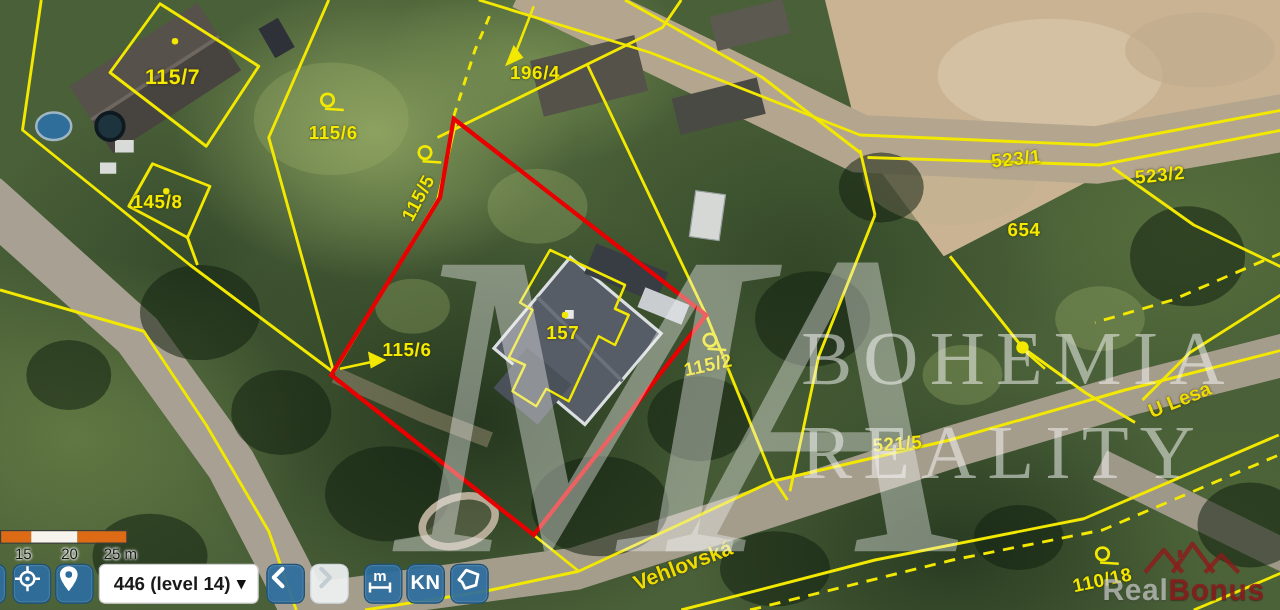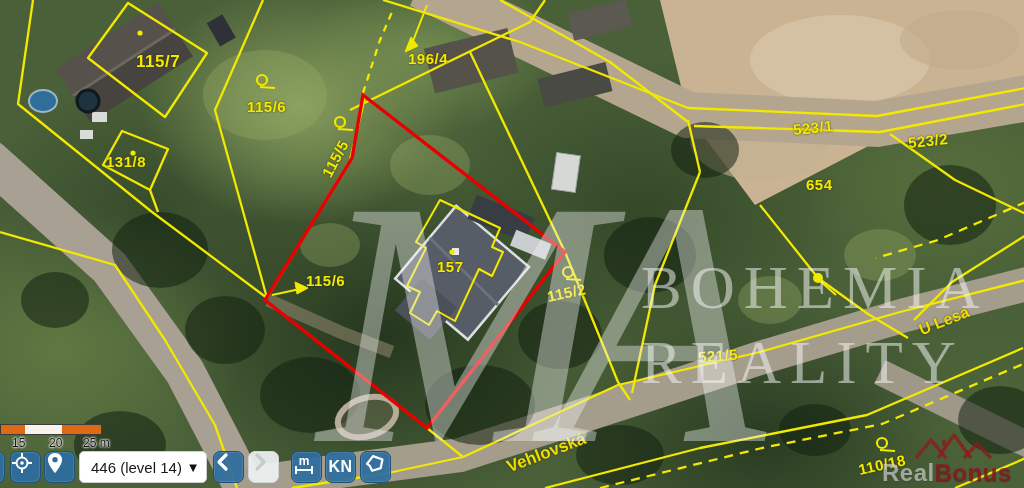--- a/index.html
+++ b/index.html
@@ -40,21 +40,21 @@
   #brand .txt .p2{color:rgba(140,28,28,.85);text-shadow:0 1px 1px rgba(40,0,0,.4);}
   
   .btn{position:absolute;top:451px;width:31px;height:32px;border-radius:7px;
        background:rgba(45,109,158,.93);border:1px solid #1e5277;box-sizing:border-box;
        display:flex;align-items:center;justify-content:center;color:#fff;
        box-shadow:inset 0 0 0 1px rgba(255,255,255,.12);}
   .btn.disabled{background:rgba(240,243,244,.92);border-color:#cdd6db;}
   #dropdown{position:absolute;left:79px;top:451px;width:128px;height:32px;background:#fff;
             border:1px solid #cfcfcf;border-radius:5px;box-sizing:border-box;
             display:flex;align-items:center;color:#191919;font-size:15px;}
-  #dropdown .val{padding-left:11px;}
+  #dropdown .val{padding-left:11px;font-weight:bold;}
   #dropdown .caret{position:absolute;right:9px;top:10px;font-family:"DejaVu Sans",sans-serif;
             font-size:10px;color:#111;}
   
   #scalebar{position:absolute;left:0;top:424px;width:102px;height:11px;
             border:1px solid #3c3c3c;box-sizing:border-box;display:flex;}
   #scalebar .seg{height:100%;}
   #scaleticks{position:absolute;left:0;top:436px;width:130px;height:32px;
             font-size:12px;color:#161616;
             text-shadow:0 0 2px #fff,0 0 2px #fff,0 0 3px #fff;}
   #scaleticks span{position:absolute;top:0;}
@@ -188,23 +188,23 @@
     <g fill="#f2e800">
       <circle cx="140" cy="33" r="2.6"></circle>
         <circle cx="133" cy="153" r="2.6"></circle>
       <circle cx="452" cy="252" r="2.6"></circle>
         <circle cx="818" cy="278" r="5"></circle>
     </g>
 
     <polygon points="363,95 565,252 427,428 265,300 352,158" fill="none" stroke="#e80000" stroke-width="3.4"></polygon>
   </svg>
 
-  <div class="plabel" style="left:116px;top:52px;font-size:17px;margin-left:20px;">115/7</div>
+  <div class="plabel" style="left:116px;top:52px;font-size:17px;">115/7</div>
   <div class="plabel" style="left:247px;top:98px;">115/6</div>
-  <div class="plabel" style="left:106px;top:153px;">131/8</div>
+  <div class="plabel" style="left:106px;top:153px;">145/8</div>
   <div class="plabel" style="left:408px;top:50px;">196/4</div>
   <div class="plabel" style="left:303px;top:150px;width:64px;text-align:center;transform:rotate(-62deg);">115/5</div>
   <div class="plabel" style="left:306px;top:272px;">115/6</div>
   <div class="plabel" style="left:437px;top:258px;">157</div>
   <div class="plabel" style="left:547px;top:284px;transform:rotate(-12deg);">115/2</div>
   <div class="plabel" style="left:793px;top:119px;transform:rotate(-6deg);">523/1</div>
   <div class="plabel" style="left:908px;top:132px;transform:rotate(-6deg);">523/2</div>
   <div class="plabel" style="left:806px;top:176px;">654</div>
   <div class="plabel" style="left:698px;top:347px;transform:rotate(-4deg);">521/5</div>
   <div class="plabel" style="left:858px;top:456px;transform:rotate(-12deg);">110/18</div>

